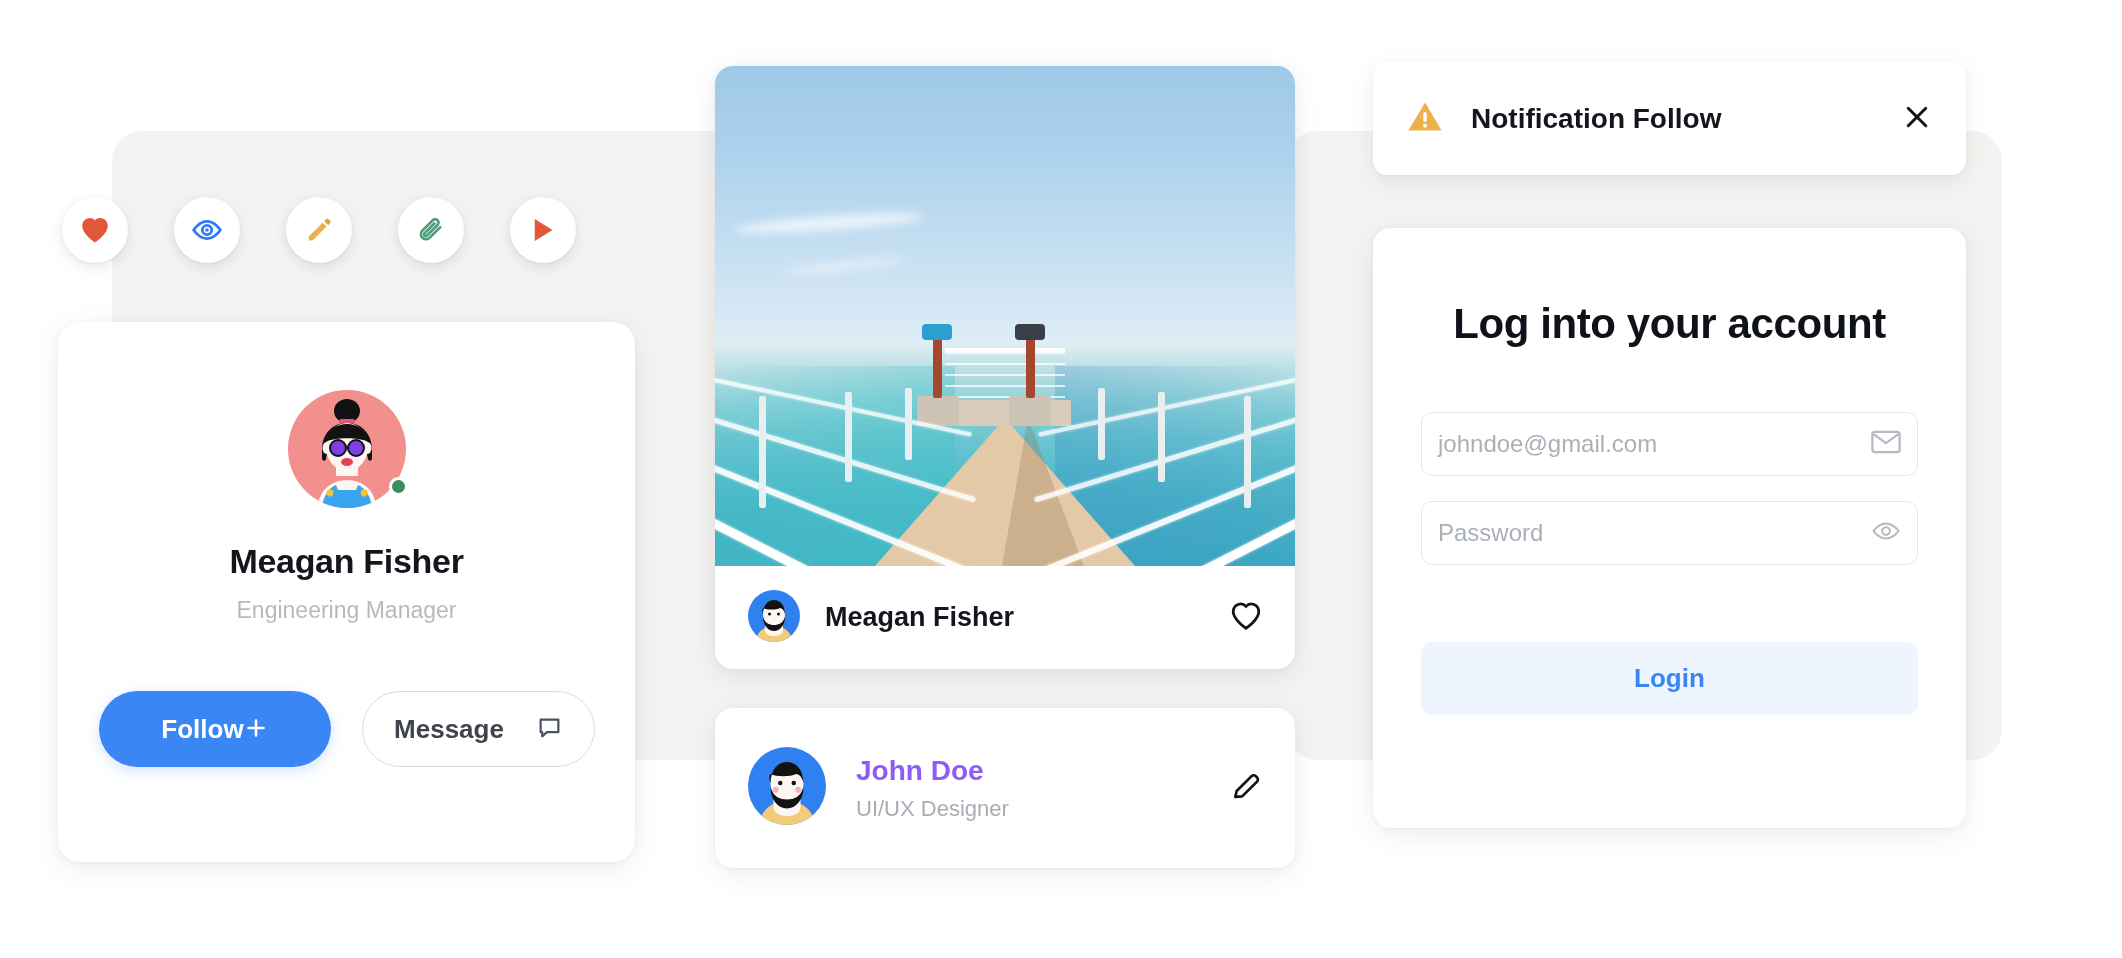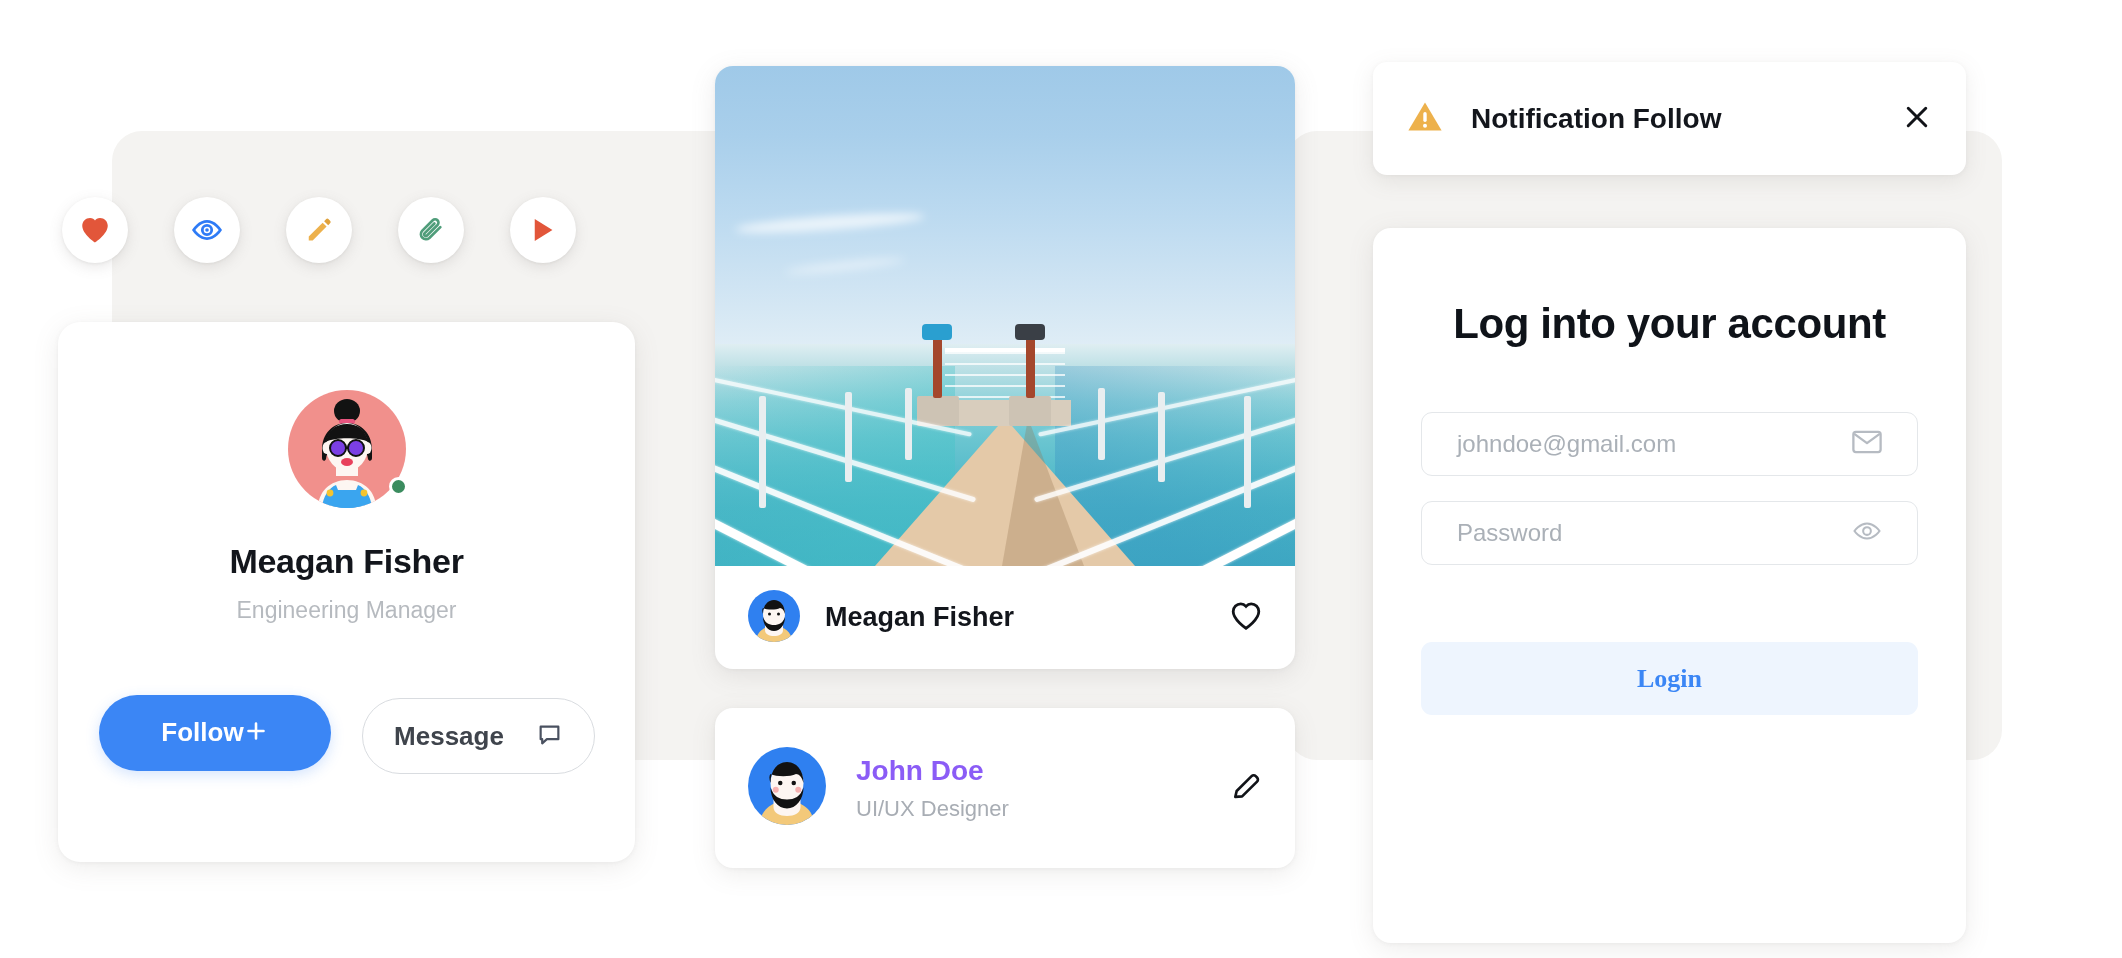--- a/index.html
+++ b/index.html
@@ -56,21 +56,21 @@
   #follow-button {
     width:232px; height:76px; border-radius:38px;
     background:#3b86f5; border:none; cursor:pointer;
     display:flex; align-items:center; justify-content:center; 
     box-shadow:0 4px 14px rgba(59,134,245,.22);
   }
   #follow-button .lbl { font-size:26px; font-weight:700; color:#fff; font-family:"Liberation Sans", sans-serif;}
   #message-button {
     width:233px; height:76px; border-radius:38px;
     background:#ffffff; border:1.6px solid #d9dce0; cursor:pointer;
-    display:flex; align-items:center; justify-content:center; gap:33px;margin-top:7px;
+    display:flex; align-items:center; justify-content:center; gap:33px;
   }
   #message-button .lbl { font-size:26px; font-weight:700; color:#3f444c; font-family:"Liberation Sans", sans-serif;}
 
   
   #photo-card {
     position:absolute; left:715px; top:66px;
     width:580px; height:603px;
     background:#ffffff; border-radius:18px;
     box-shadow:0 6px 26px rgba(120,115,110,.14), 0 1px 4px rgba(120,115,110,.08);
     overflow:hidden;
@@ -179,44 +179,44 @@
     width:593px; height:113px;
     background:#ffffff; border-radius:14px;
     box-shadow:0 6px 22px rgba(120,115,110,.13), 0 1px 4px rgba(120,115,110,.07);
     display:flex; align-items:center; padding:0 34px; gap:28px;
   }
   #notification-bar .ntext { flex:1; font-size:28px; font-weight:700; color:#13161c; }
 
   
   #login-card {
     position:absolute; left:1373px; top:228px;
-    width:593px; height:715px;
+    width:593px; height:600px;
     background:#ffffff; border-radius:18px;
     box-shadow:0 6px 26px rgba(120,115,110,.13), 0 1px 4px rgba(120,115,110,.07);
     display:flex; flex-direction:column; align-items:center;
   }
   #login-title {
     margin-top:72px; font-size:42px; font-weight:700; color:#0f1319; letter-spacing:-.4px;
   }
   .subline { margin-top:26px; font-size:23px; color:#b0b5bb; }
   #create-new-link { color:#3b86f5; font-weight:700; cursor:pointer; }
   .field {
     margin-top:0; width:497px; height:64px;
     border:1.6px solid #e4e7ea; border-radius:11px;
-    display:flex; align-items:center; padding:0 35px; gap:12px;
+    display:flex; align-items:center; padding:0 16px; gap:12px;
     background:#fff;
   }
   #email-field { margin-top:64px; }
   #password-field { margin-top:25px; }
   .field .val { flex:1; font-size:24px; color:#aab0b7; font-family:"Liberation Sans", sans-serif; }
   #login-button {
     margin-top:77px; width:497px; height:73px;
     background:#eef5fe; border:none; border-radius:11px; cursor:pointer;
     font-size:26px; font-weight:700; color:#3b86f5;
-    font-family:Liberation Serif, serif;
+    font-family:Liberation Sans, sans-serif;
   }
 </style>
 </head>
 <body>
 
 <div class="stage">
 
   <div class="backdrop" id="backdrop-left"></div>
   <div class="backdrop" id="backdrop-right"></div>
 

